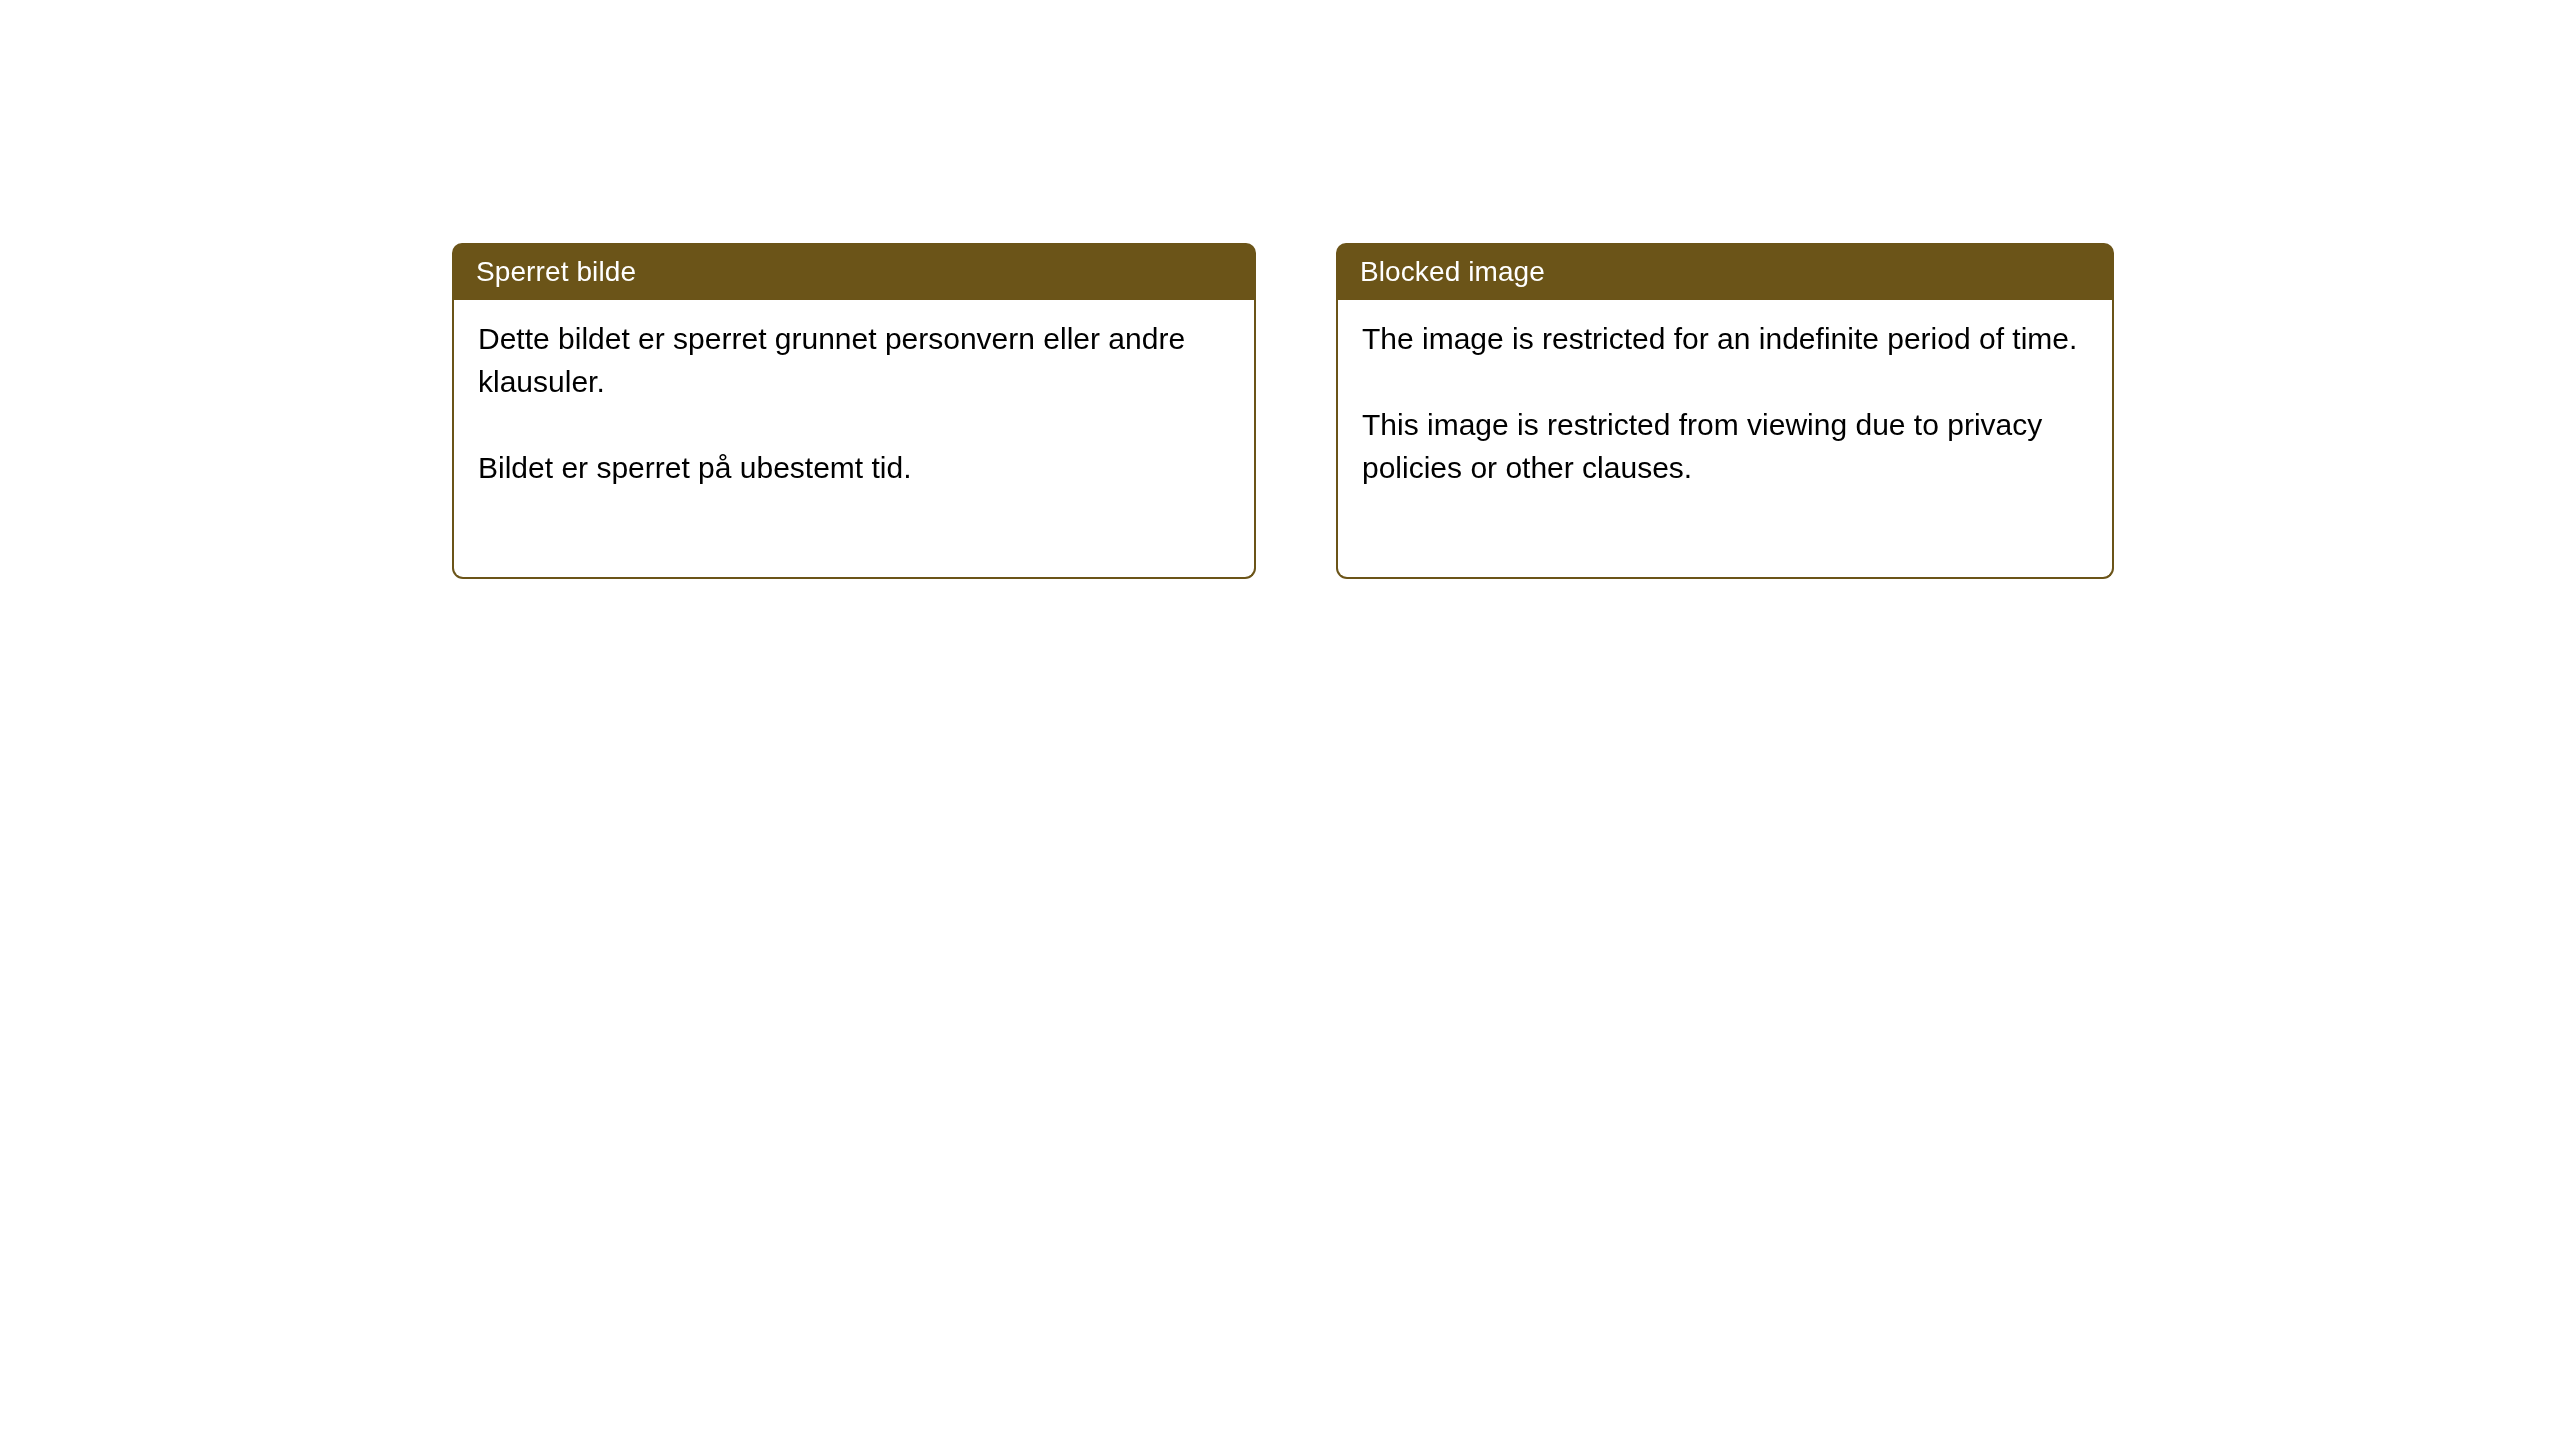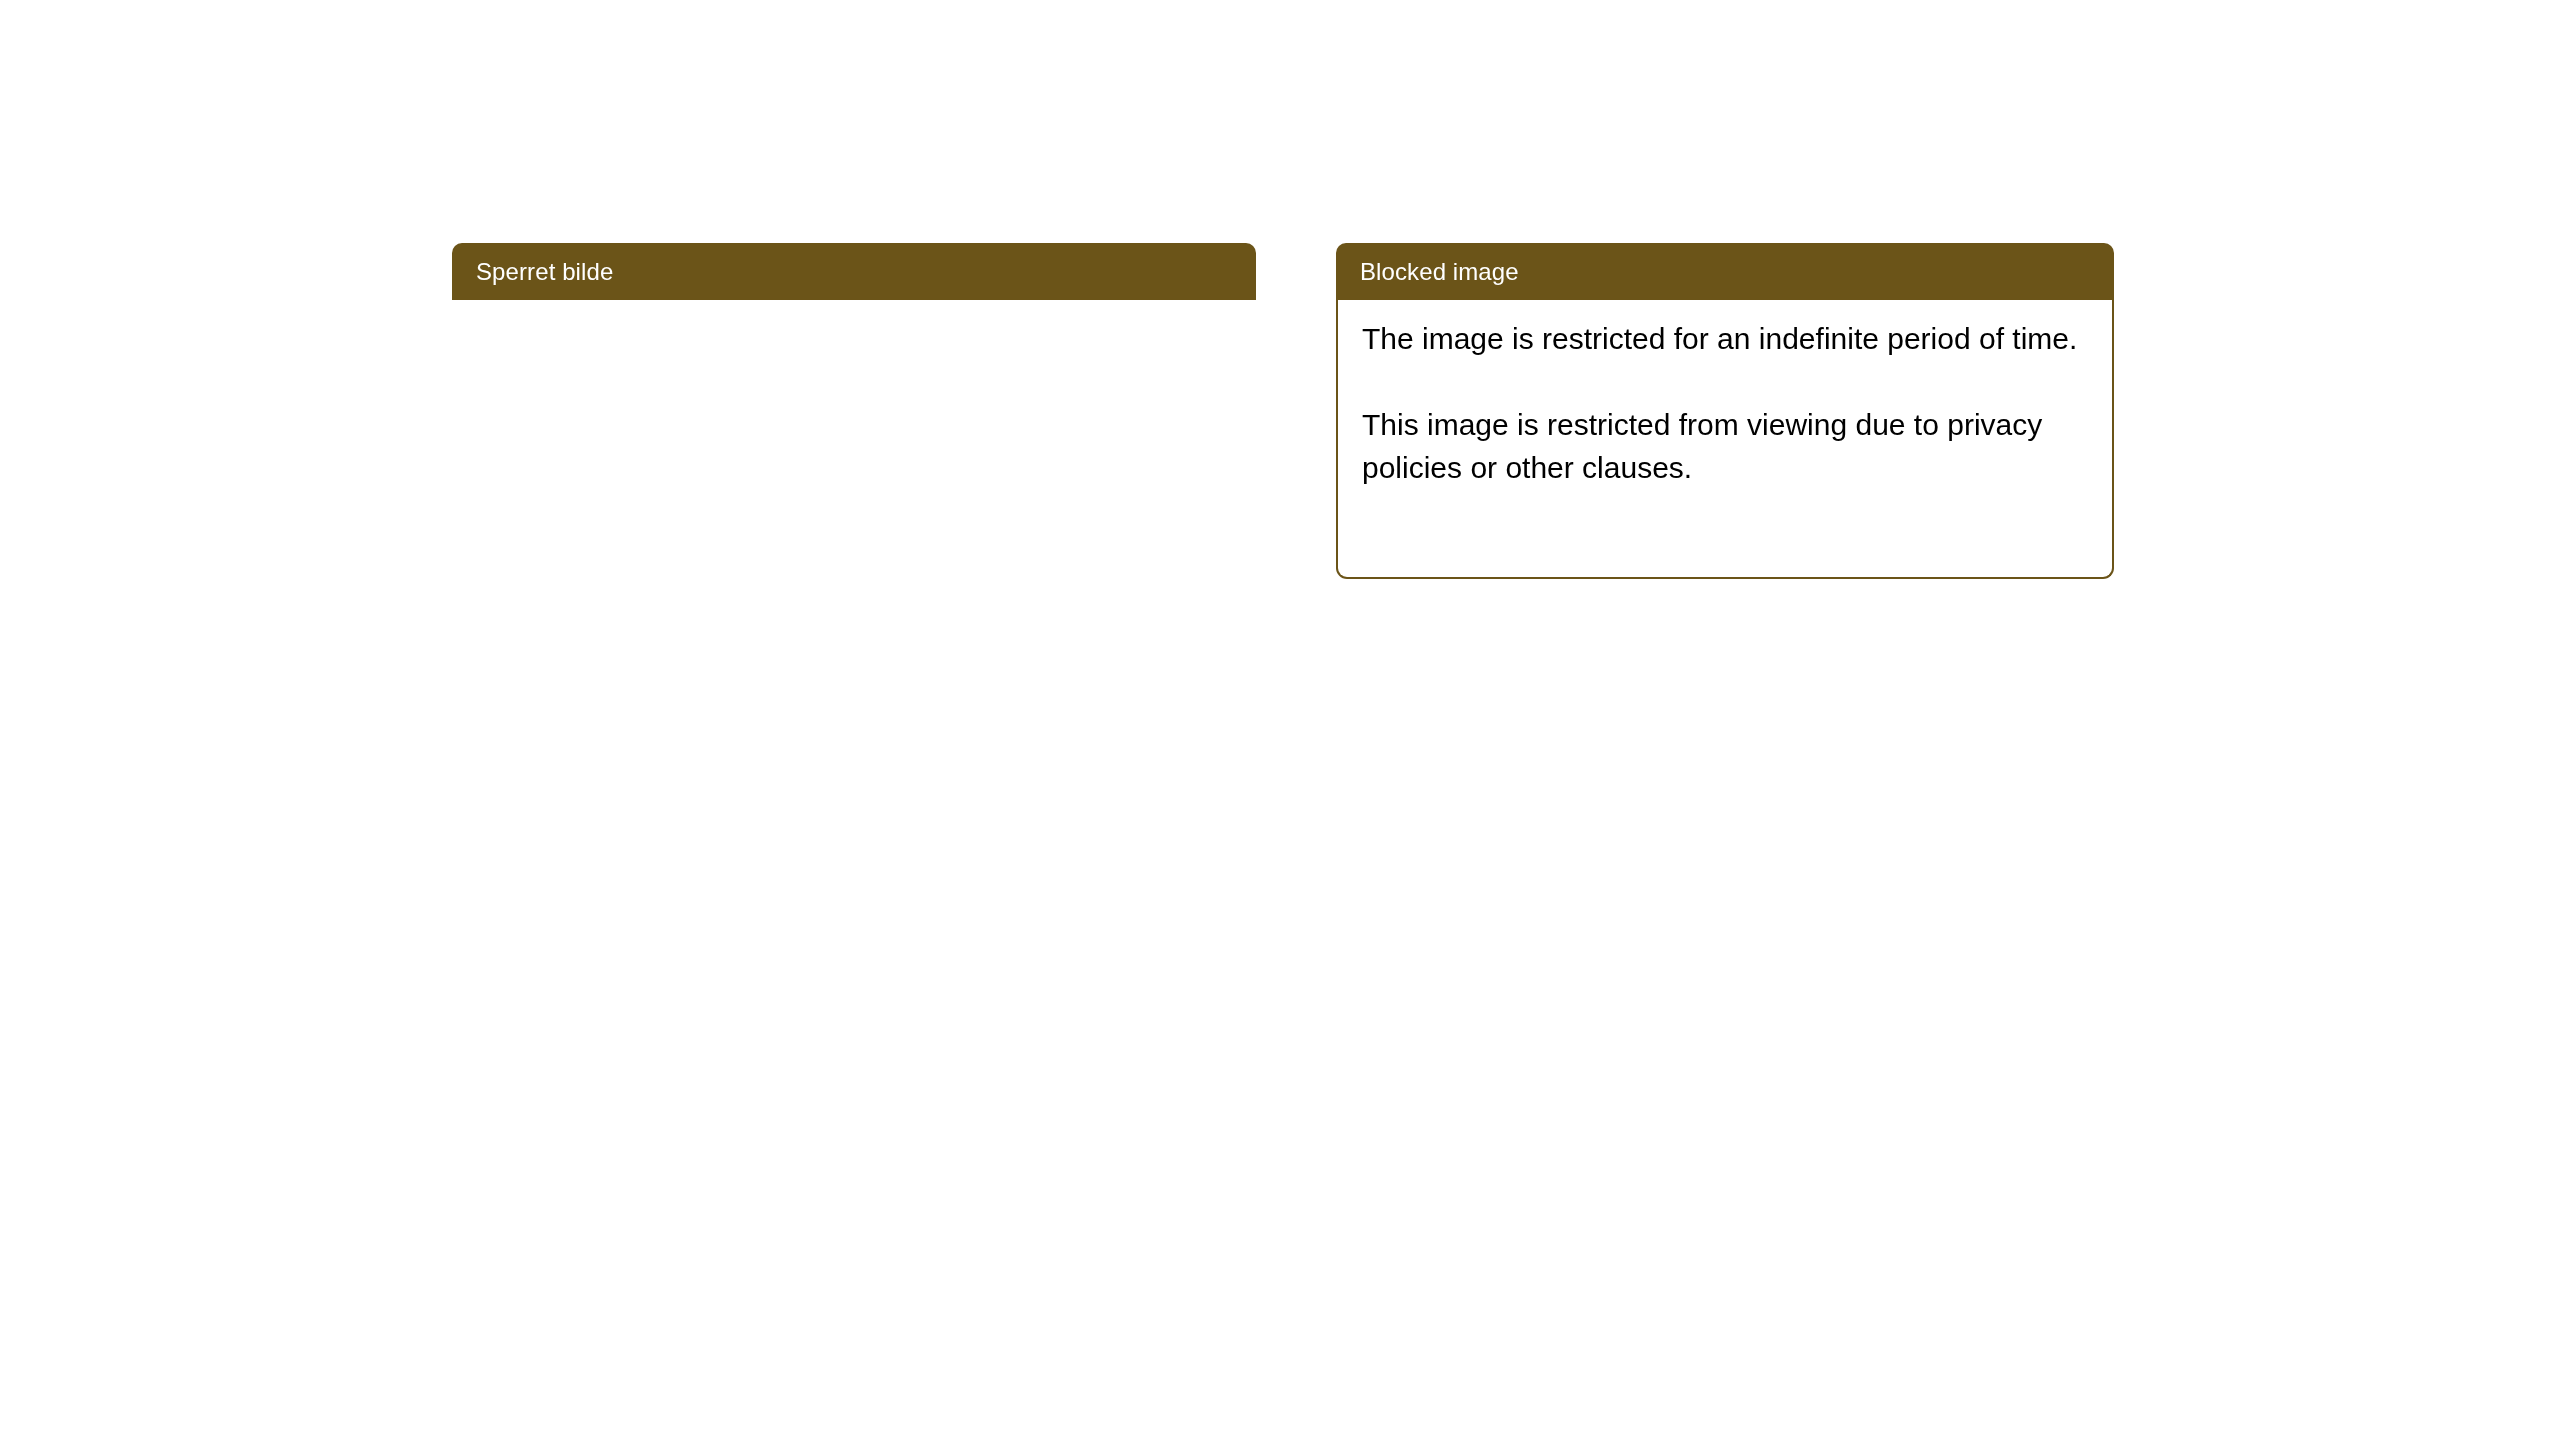--- a/index.html
+++ b/index.html
@@ -53,21 +53,21 @@
   .notice-card__header {
     background: #6b5418;
     color: #ffffff;
     border-radius: 10px 10px 0 0;
     height: 57px;
     flex: 0 0 57px;
     display: flex;
     align-items: center;
     padding: 0 0 0 24px;
     box-sizing: border-box;
-    font-size: 24px;
+    font-size: 28px;
     line-height: 1;
     letter-spacing: 0.1px;
     font-weight: 400;
     white-space: nowrap;
     overflow: hidden;
   }
 
   .notice-card__body {
     flex: 1 1 auto;
     border-left: 2px solid #6b5418;
@@ -94,20 +94,24 @@
 </head>
 <body>
 
 <div id="stage">
   <div class="notice-cards">
 
     <section class="notice-card card-no">
       <div class="notice-card__header">
         <span>Sperret bilde</span>
       </div>
+      <div class="notice-card__body">
+        <p class="notice-card__para">Dette bildet er sperret grunnet personvern eller andre klausuler.</p>
+        <p class="notice-card__para">Bildet er sperret på ubestemt tid.</p>
+      </div>
     </section>
 
     <section class="notice-card card-en">
       <div class="notice-card__header">
         <span>Blocked image</span>
       </div>
       <div class="notice-card__body">
         <p class="notice-card__para">The image is restricted for an indefinite period of time.</p>
         <p class="notice-card__para">This image is restricted from viewing due to privacy policies or other clauses.</p>
       </div>

